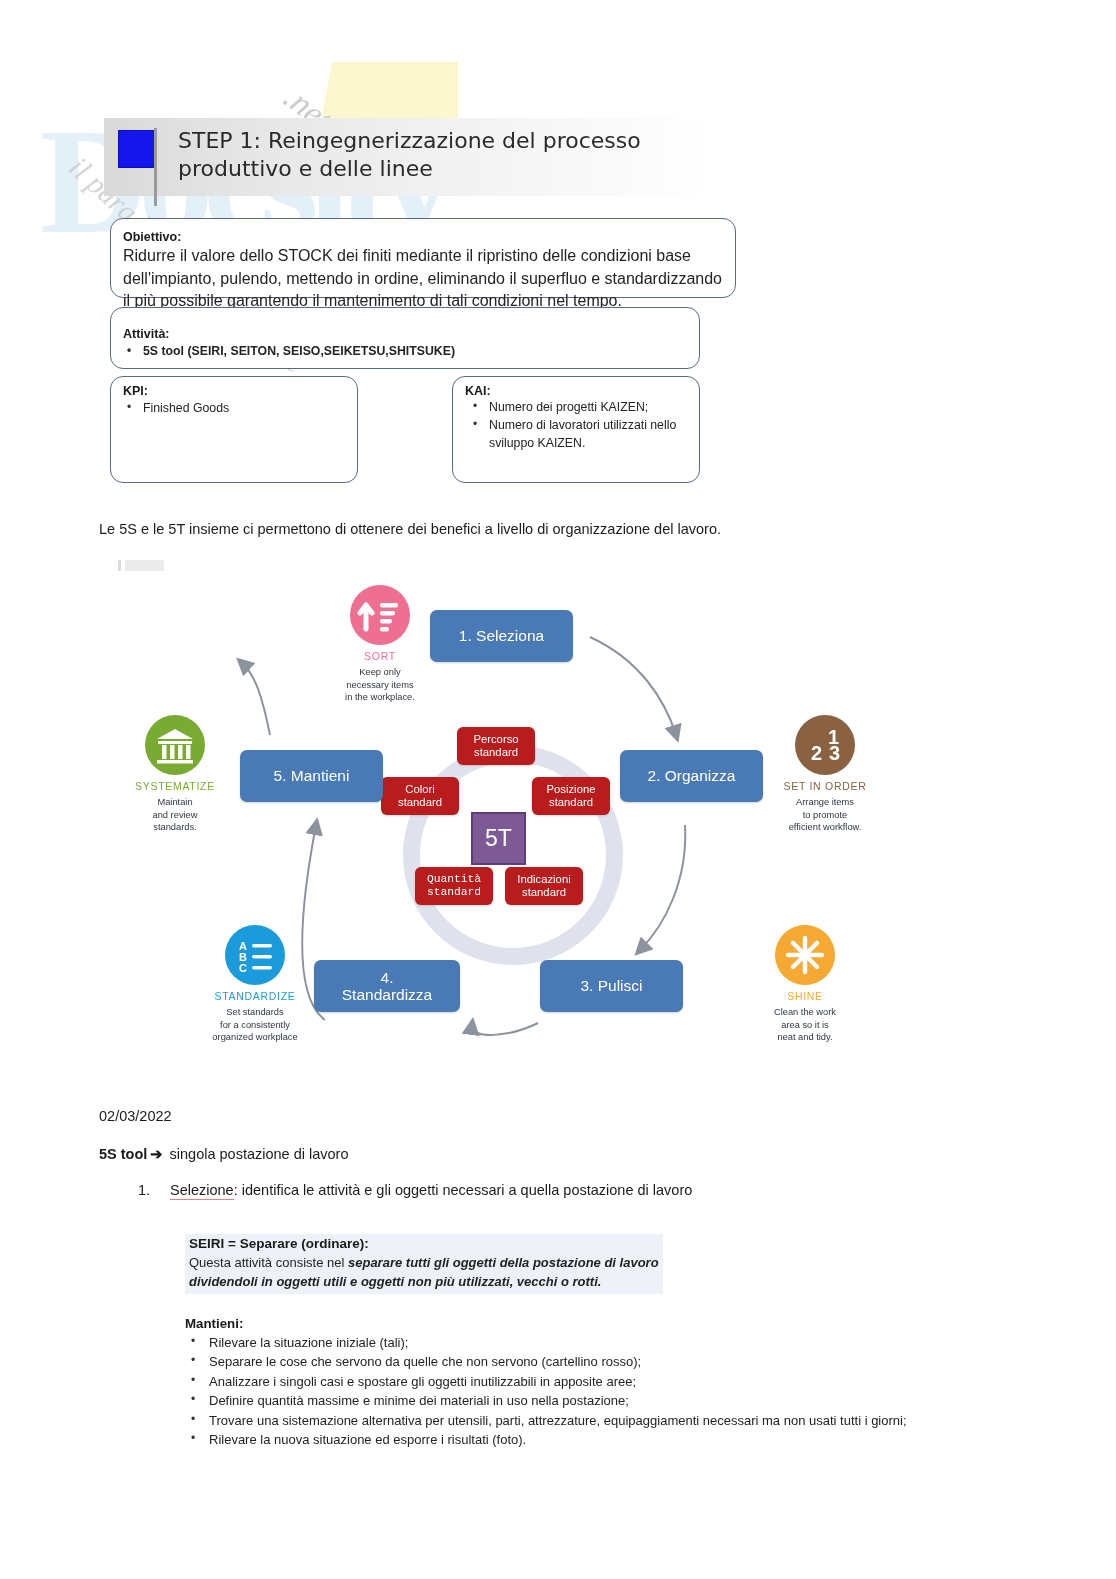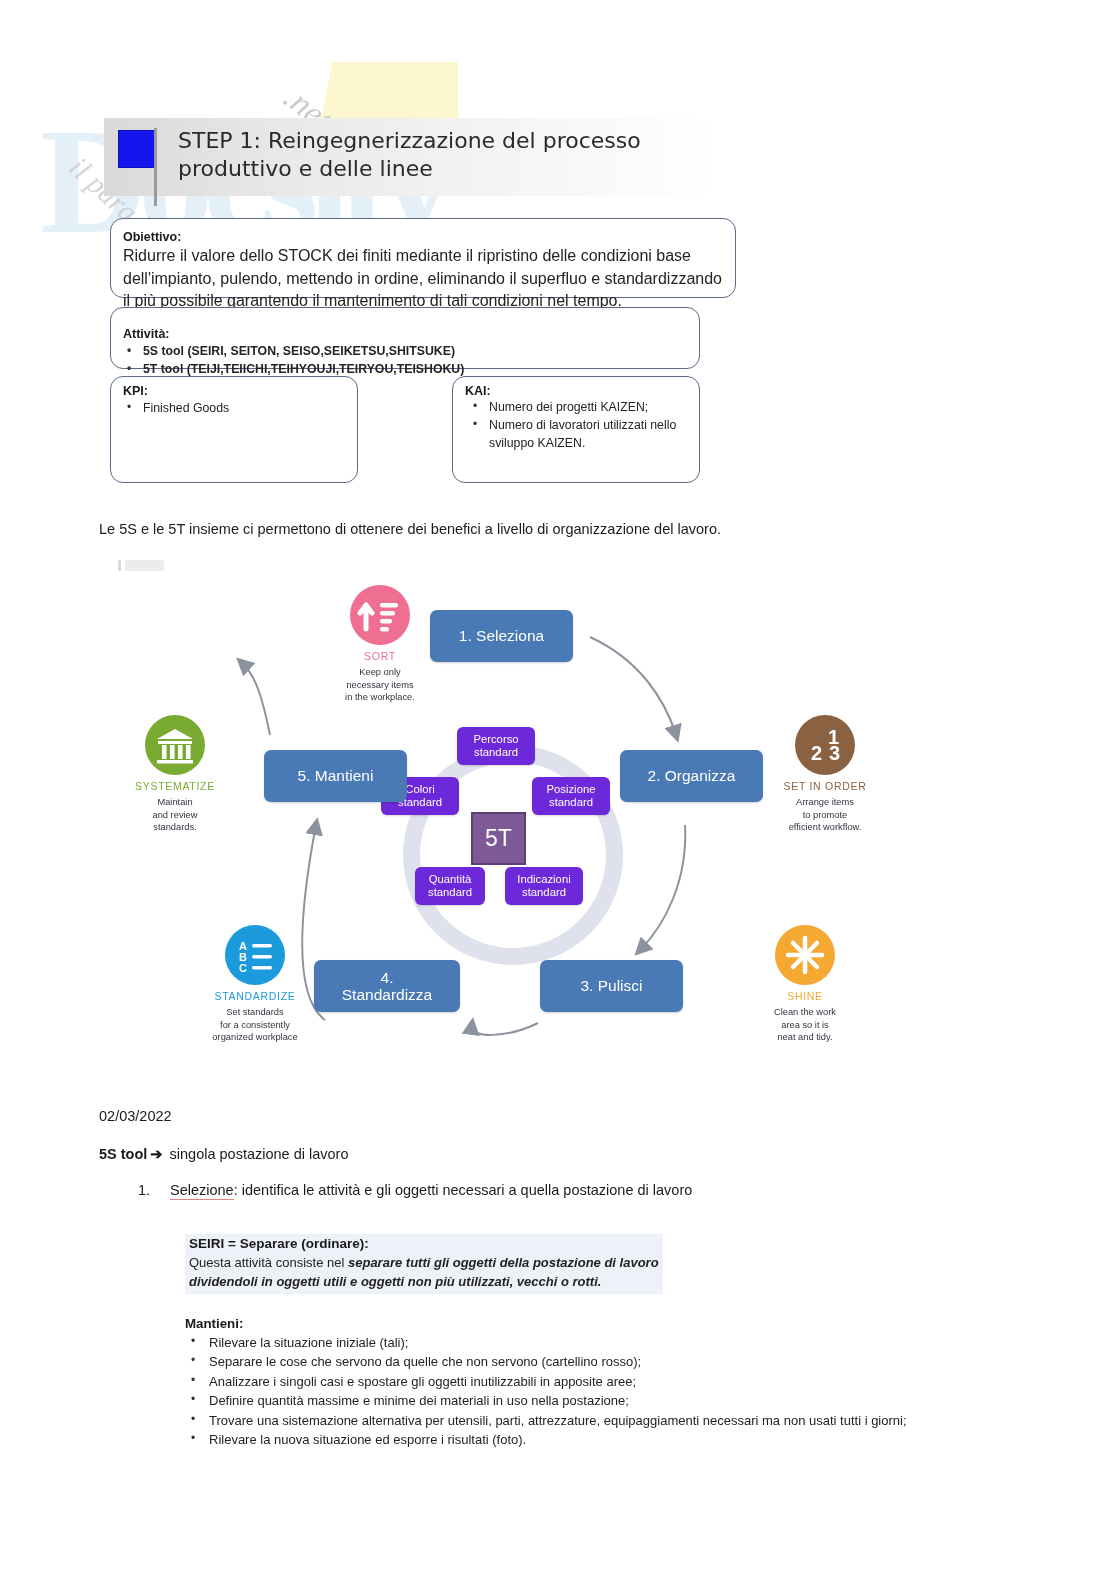--- a/index.html
+++ b/index.html
@@ -88,31 +88,31 @@
   .dg-box{
     position:absolute;background:#4a7ab5;border-radius:7px;color:#ffffff;
     display:flex;align-items:center;justify-content:center;text-align:center;
     font-size:15.5px;box-shadow:0 1px 2px rgba(0,0,0,.18);
     font-family:"Liberation Sans",sans-serif;line-height:1.12;
   }
   .dg-main1{left:310px;top:35px;width:143px;height:52px;}
   .dg-main2{left:500px;top:175px;width:143px;height:52px;}
   .dg-main3{left:420px;top:385px;width:143px;height:52px;}
   .dg-main4{left:194px;top:385px;width:146px;height:52px;}
-  .dg-main5{left:120px;top:175px;width:143px;height:52px;margin-left:24px;}
+  .dg-main5{left:120px;top:175px;width:143px;height:52px;}
 
   .t-box{
-    position:absolute;background:#6d28d9;border-radius:6px;color:#ffffff;
+    position:absolute;background:#b91c1c;border-radius:6px;color:#ffffff;
     display:flex;align-items:center;justify-content:center;text-align:center;
     font-size:11.3px;line-height:1.15;box-shadow:0 1px 2px rgba(0,0,0,.15);
   }
   .t-perc{left:337px;top:152px;width:78px;height:38px;}
   .t-pos{left:412px;top:202px;width:78px;height:38px;}
   .t-ind{left:385px;top:292px;width:78px;height:38px;}
-  .t-qta{left:295px;top:292px;width:70px;height:38px;}
+  .t-qta{left:295px;top:292px;width:78px;height:38px;font-family:Liberation Mono, monospace;}
   .t-col{left:261px;top:202px;width:78px;height:38px;}
 
   .t-center{
     position:absolute;left:351px;top:237px;width:51px;height:49px;
     background:#7d5a96;border:2px solid #5f3e78;
     display:flex;align-items:center;justify-content:center;
     color:#fff;font-size:23px;font-family:"Liberation Sans",sans-serif;
   }
   .t-ring{
     position:absolute;left:283px;top:170px;width:186px;height:186px;
@@ -176,21 +176,20 @@
       <div class="bx-head">Obiettivo:</div>
       <div class="bx-line">Ridurre il valore dello STOCK dei finiti mediante il ripristino delle condizioni base</div>
       <div class="bx-line">dell'impianto, pulendo, mettendo in ordine, eliminando il superfluo e standardizzando</div>
       <div class="bx-line">il più possibile garantendo il mantenimento di tali condizioni nel tempo.</div>
     </div>
 
     <div class="rbox box-attivita">
       <div class="bx-head">Attività:</div>
       <ul class="bx-ul">
         <li class="bold-li">5S tool (SEIRI, SEITON, SEISO,SEIKETSU,SHITSUKE)</li>
-        <li class="bold-li">5T tool (TEIJI,TEIICHI,TEIHYOUJI,TEIRYOU,TEISHOKU)</li>
       </ul>
     </div>
 
     <div class="rbox box-kpi">
       <div class="bx-head">KPI:</div>
       <ul class="bx-ul">
         <li>Finished Goods</li>
       </ul>
     </div>
 

